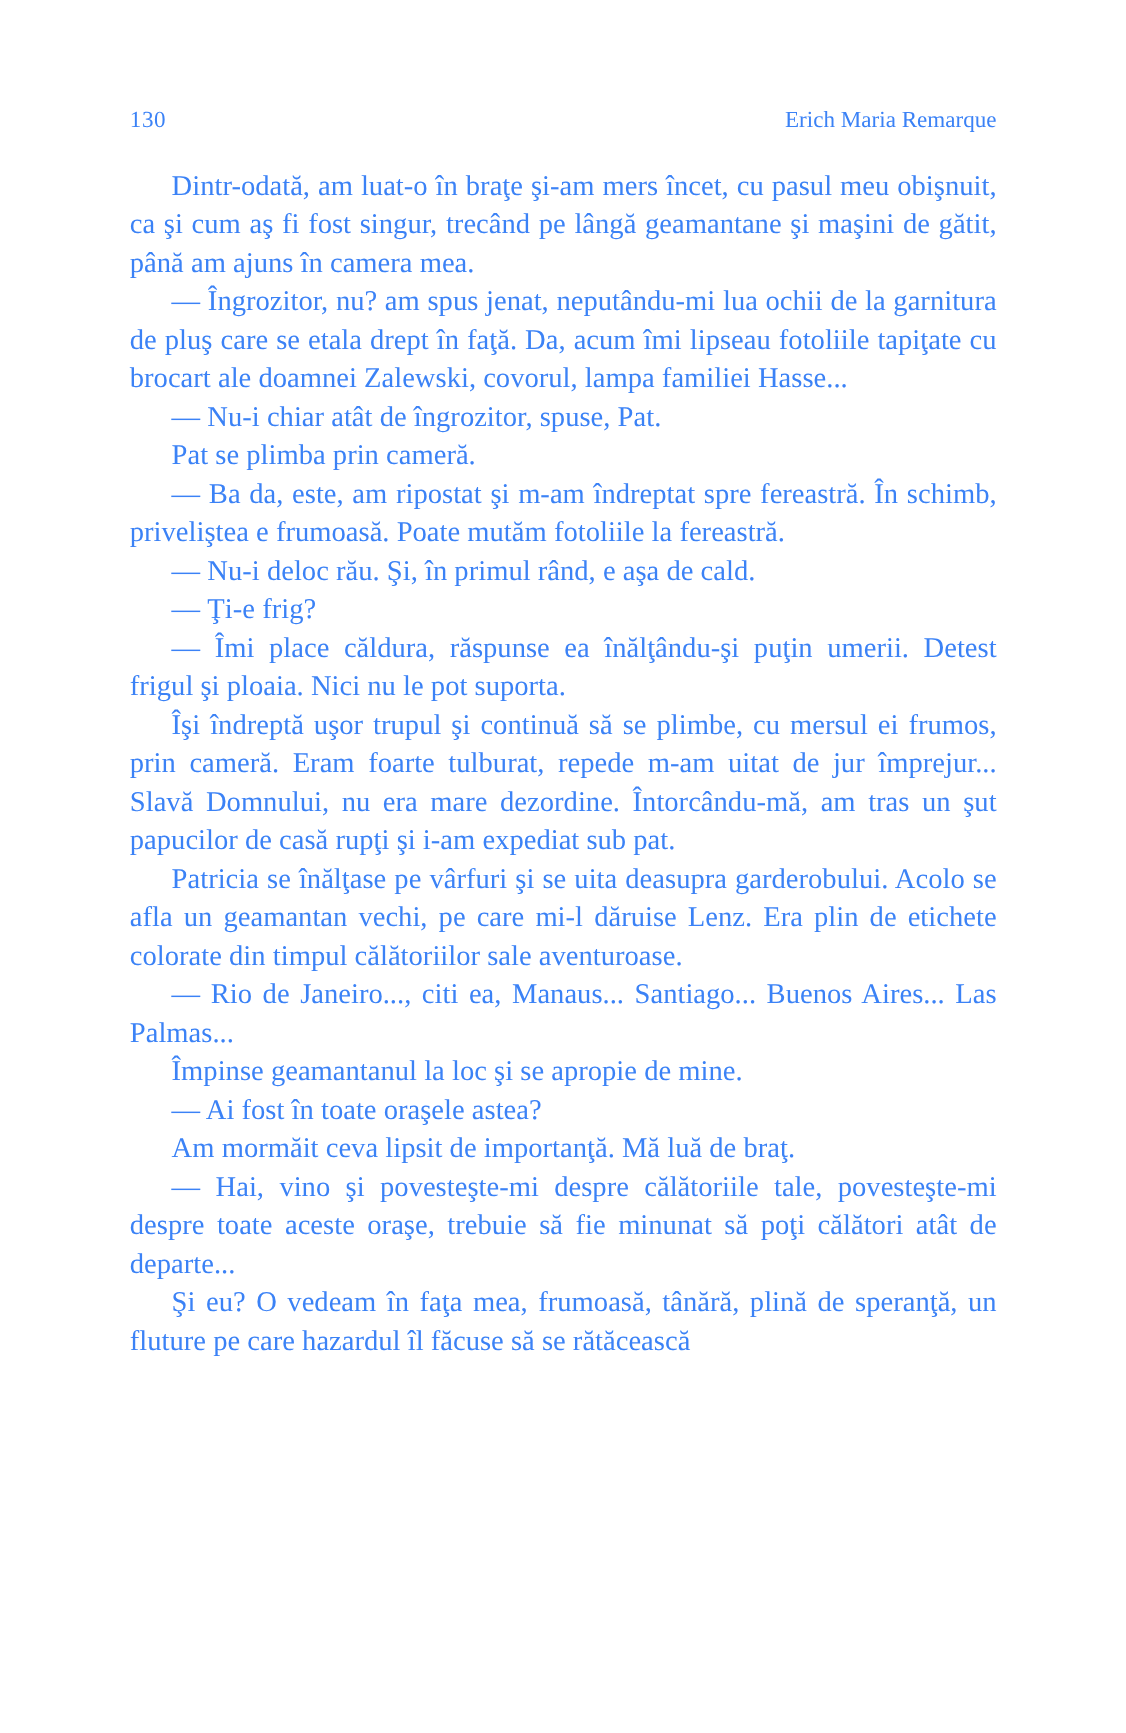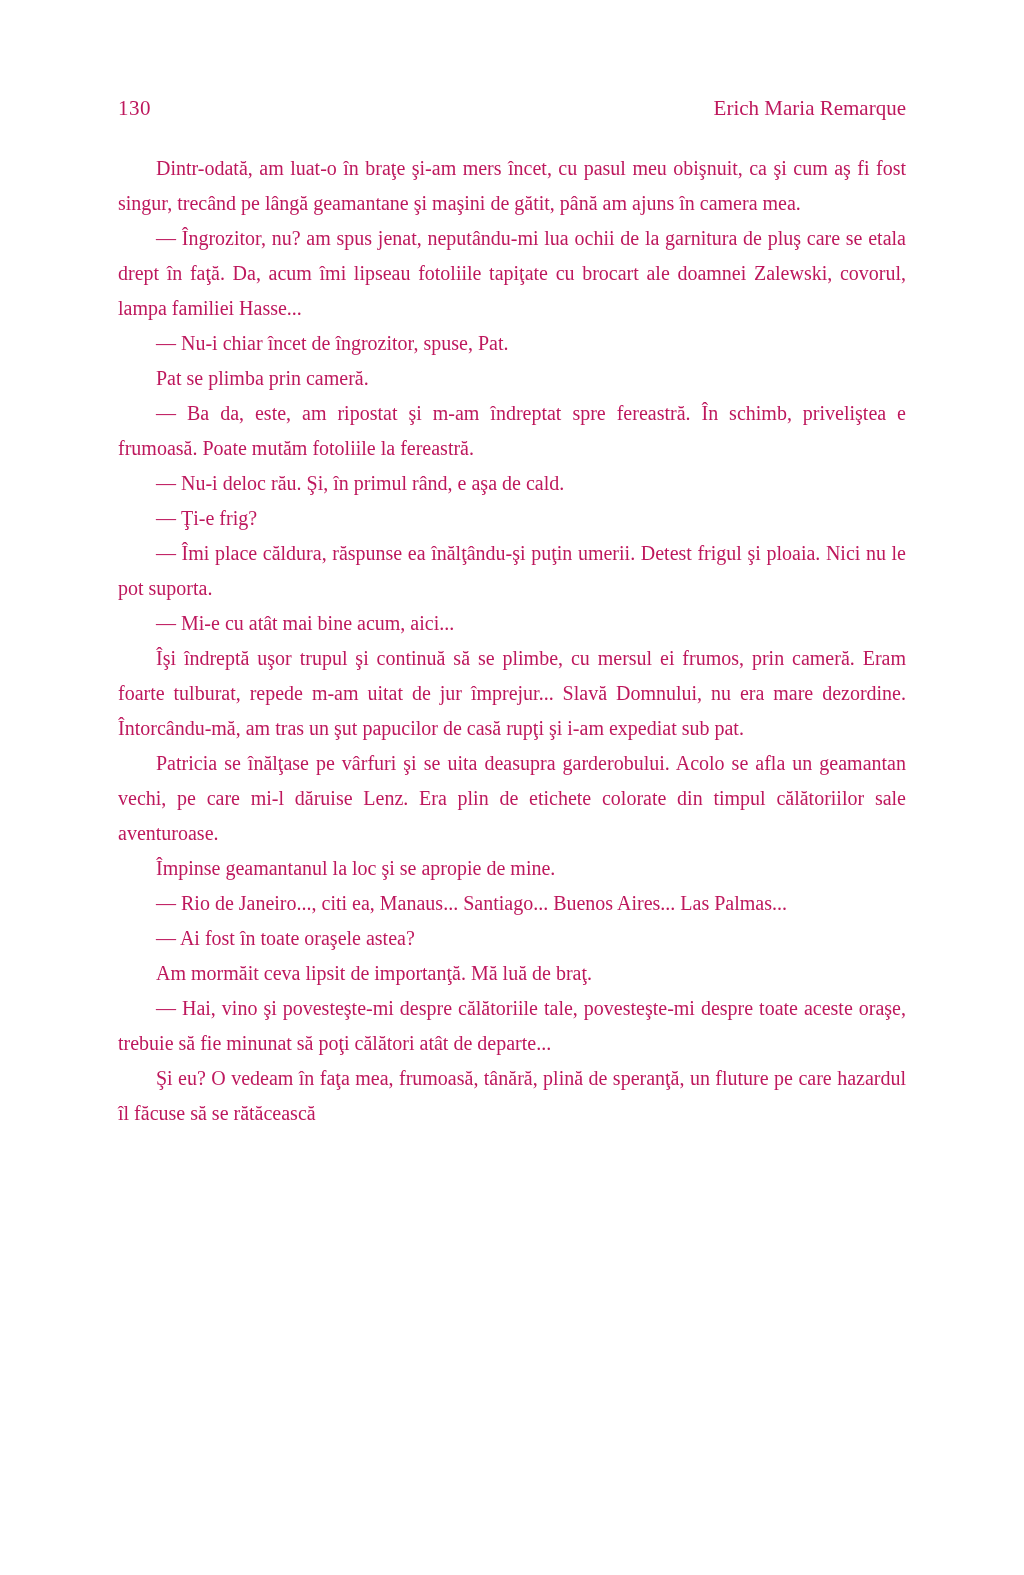--- a/index.html
+++ b/index.html
@@ -9,38 +9,38 @@
   }
   .page {
     position: relative;
     width: 1024px;
     height: 1575px;
     margin: 0 auto;
     background: #ffffff;
     box-sizing: border-box;
     padding: 96px 118px 40px 118px;
     font-family: "Liberation Serif", "DejaVu Serif", serif;
-    color: #be185d;
+    color: #3b82f6;
     overflow: hidden;
   }
   .page-header {
     display: flex;
     justify-content: space-between;
     align-items: baseline;
     font-size: 21px;
     margin-bottom: 30px;
   }
   .page-number {
     font-style: normal;
     letter-spacing: 0.5px;
   }
   .running-head {
   }
   .page-body {
-    font-size: 20px;
+    font-size: 26px;
     line-height: 35px;
     text-align: justify;
     hyphens: auto;
     -webkit-hyphens: auto;
   }
   .page-body p {
     margin: 0;
     text-indent: 38px;
   }
 </style>
@@ -48,29 +48,28 @@
 <body>
 
 <div class="page">
   <header class="page-header">
     <span class="page-number">130</span>
     <span class="running-head">Erich Maria Remarque</span>
   </header>
   <main class="page-body">
     <p>Dintr-odată, am luat-o în braţe şi-am mers încet, cu pasul meu obişnuit, ca şi cum aş fi fost singur, trecând pe lângă geamantane şi maşini de gătit, până am ajuns în camera mea.</p>
     <p>— Îngrozitor, nu? am spus jenat, neputându-mi lua ochii de la garnitura de pluş care se etala drept în faţă. Da, acum îmi lipseau fotoliile tapiţate cu brocart ale doamnei Zalewski, covorul, lampa familiei Hasse...</p>
-    <p>— Nu-i chiar încet de îngrozitor, spuse, Pat.</p>
+    <p>— Nu-i chiar atât de îngrozitor, spuse, Pat.</p>
     <p>Pat se plimba prin cameră.</p>
     <p>— Ba da, este, am ripostat şi m-am îndreptat spre fereastră. În schimb, priveliştea e frumoasă. Poate mutăm fotoliile la fereastră.</p>
     <p>— Nu-i deloc rău. Şi, în primul rând, e aşa de cald.</p>
     <p>— Ţi-e frig?</p>
     <p>— Îmi place căldura, răspunse ea înălţându-şi puţin umerii. Detest frigul şi ploaia. Nici nu le pot suporta.</p>
-    <p>— Mi-e cu atât mai bine acum, aici...</p>
     <p>Îşi îndreptă uşor trupul şi continuă să se plimbe, cu mersul ei frumos, prin cameră. Eram foarte tulburat, repede m-am uitat de jur împrejur... Slavă Domnului, nu era mare dezordine. Întorcându-mă, am tras un şut papucilor de casă rupţi şi i-am expediat sub pat.</p>
     <p>Patricia se înălţase pe vârfuri şi se uita deasupra garderobului. Acolo se afla un geamantan vechi, pe care mi-l dăruise Lenz. Era plin de etichete colorate din timpul călătoriilor sale aventuroase.</p>
+    <p>— Rio de Janeiro..., citi ea, Manaus... Santiago... Buenos Aires... Las Palmas...</p>
     <p>Împinse geamantanul la loc şi se apropie de mine.</p>
-    <p>— Rio de Janeiro..., citi ea, Manaus... Santiago... Buenos Aires... Las Palmas...</p>
     <p>— Ai fost în toate oraşele astea?</p>
     <p>Am mormăit ceva lipsit de importanţă. Mă luă de braţ.</p>
     <p>— Hai, vino şi povesteşte-mi despre călătoriile tale, povesteşte-mi despre toate aceste oraşe, trebuie să fie minunat să poţi călători atât de departe...</p>
     <p>Şi eu? O vedeam în faţa mea, frumoasă, tânără, plină de speranţă, un fluture pe care hazardul îl făcuse să se rătăcească</p>
   </main>
 </div>
 
 </body></html>

